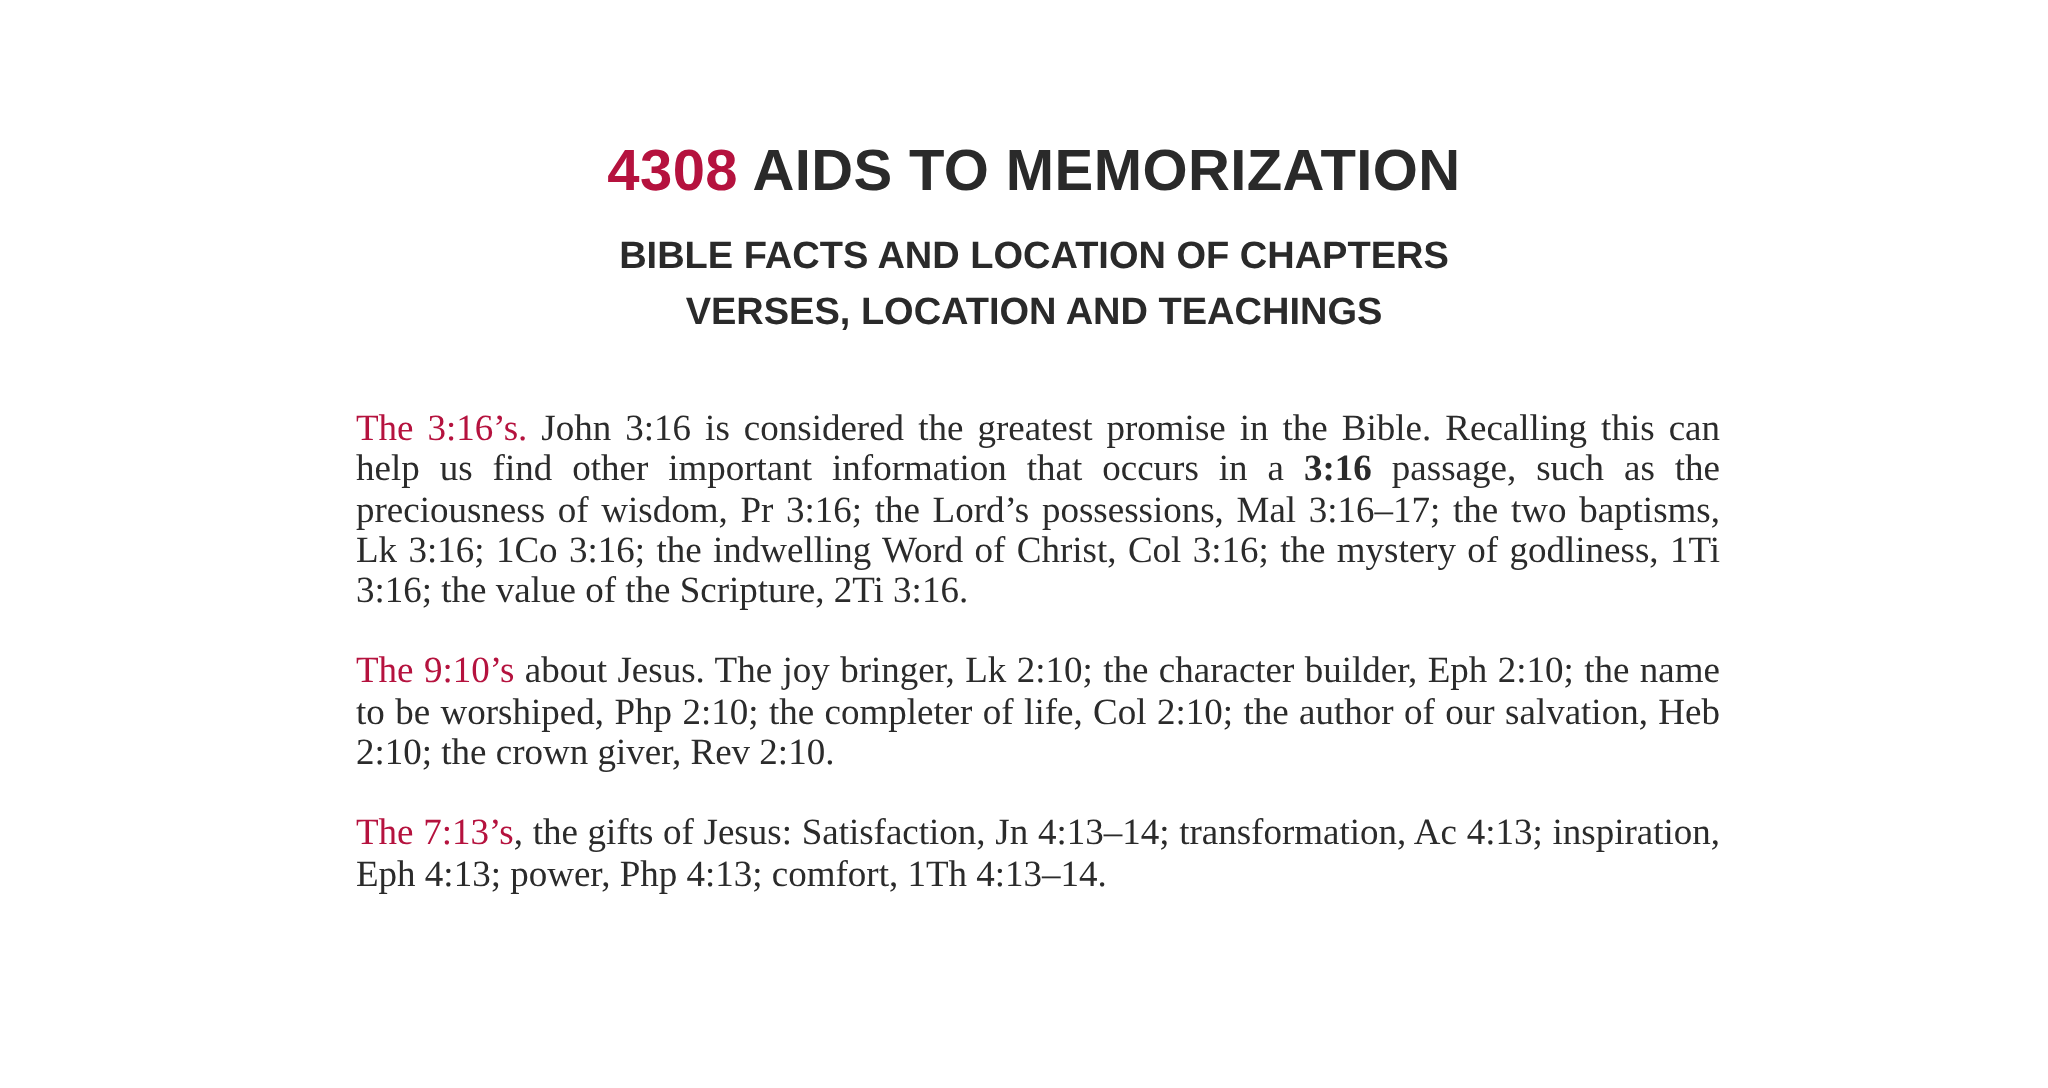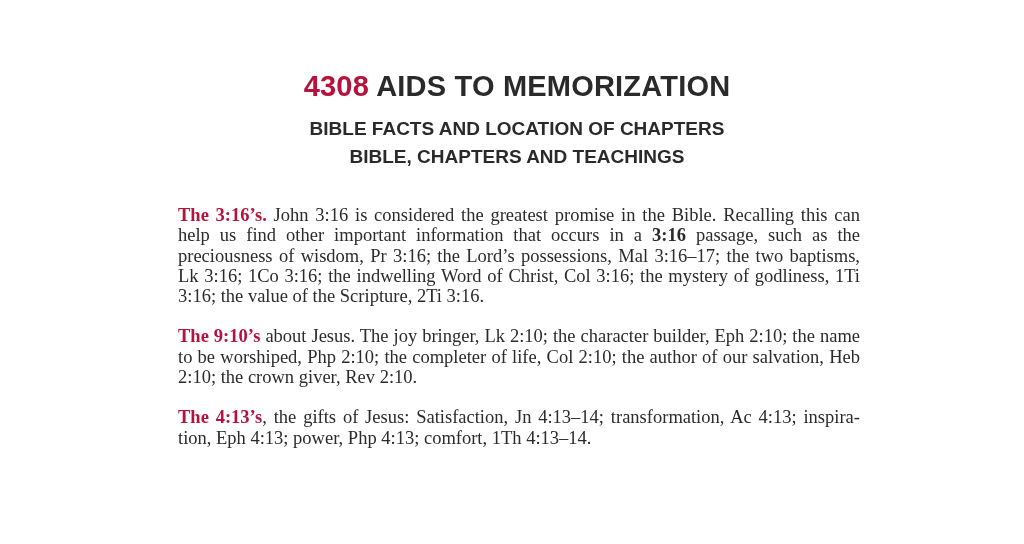--- a/index.html
+++ b/index.html
@@ -61,40 +61,40 @@
       font-size: 18.5px;
       line-height: 20.3px;
       color: #2b2b2b;
       text-align: justify;
     }
     .body p {
       margin: 0 0 20px 0;
     }
     .lead {
       color: #b5123e;
-      font-weight: bold;
+      font-weight: normal;
     }
     .bold {
       font-weight: bold;
     }
   </style>
 </head>
 <body>
 
 <div class="page">
 
   <h1 class="title"><span class="num">4308</span> <span>AIDS TO MEMORIZATION</span></h1>
 
   <h2 class="subtitle">
     <span>BIBLE FACTS AND LOCATION OF CHAPTERS</span><br>
-    <span>BIBLE, CHAPTERS AND TEACHINGS</span>
+    <span>VERSES, LOCATION AND TEACHINGS</span>
   </h2>
 
   <div class="body">
 
     <p><span class="lead">The 3:16’s.</span><span> John 3:16 is considered the greatest promise in the Bible. Recalling this can help us find other important information that occurs in a </span><span class="bold">3:16</span><span> passage, such as the preciousness of wisdom, Pr 3:16; the Lord’s possessions, Mal 3:16–17; the two baptisms, Lk 3:16; 1Co 3:16; the indwelling Word of Christ, Col 3:16; the mystery of godliness, 1Ti 3:16; the value of the Scripture, 2Ti 3:16.</span></p>
 
     <p><span class="lead">The 9:10’s</span><span> about Jesus. The joy bringer, Lk 2:10; the character builder, Eph 2:10; the name to be worshiped, Php 2:10; the completer of life, Col 2:10; the author of our salvation, Heb 2:10; the crown giver, Rev 2:10.</span></p>
 
-    <p><span class="lead">The 4:13’s</span><span>, the gifts of Jesus: Satisfaction, Jn 4:13–14; transformation, Ac 4:13; inspira­tion, Eph 4:13; power, Php 4:13; comfort, 1Th 4:13–14.</span></p>
+    <p><span class="lead">The 7:13’s</span><span>, the gifts of Jesus: Satisfaction, Jn 4:13–14; transformation, Ac 4:13; inspira­tion, Eph 4:13; power, Php 4:13; comfort, 1Th 4:13–14.</span></p>
   </div>
 
 </div>
 
 </body></html>

